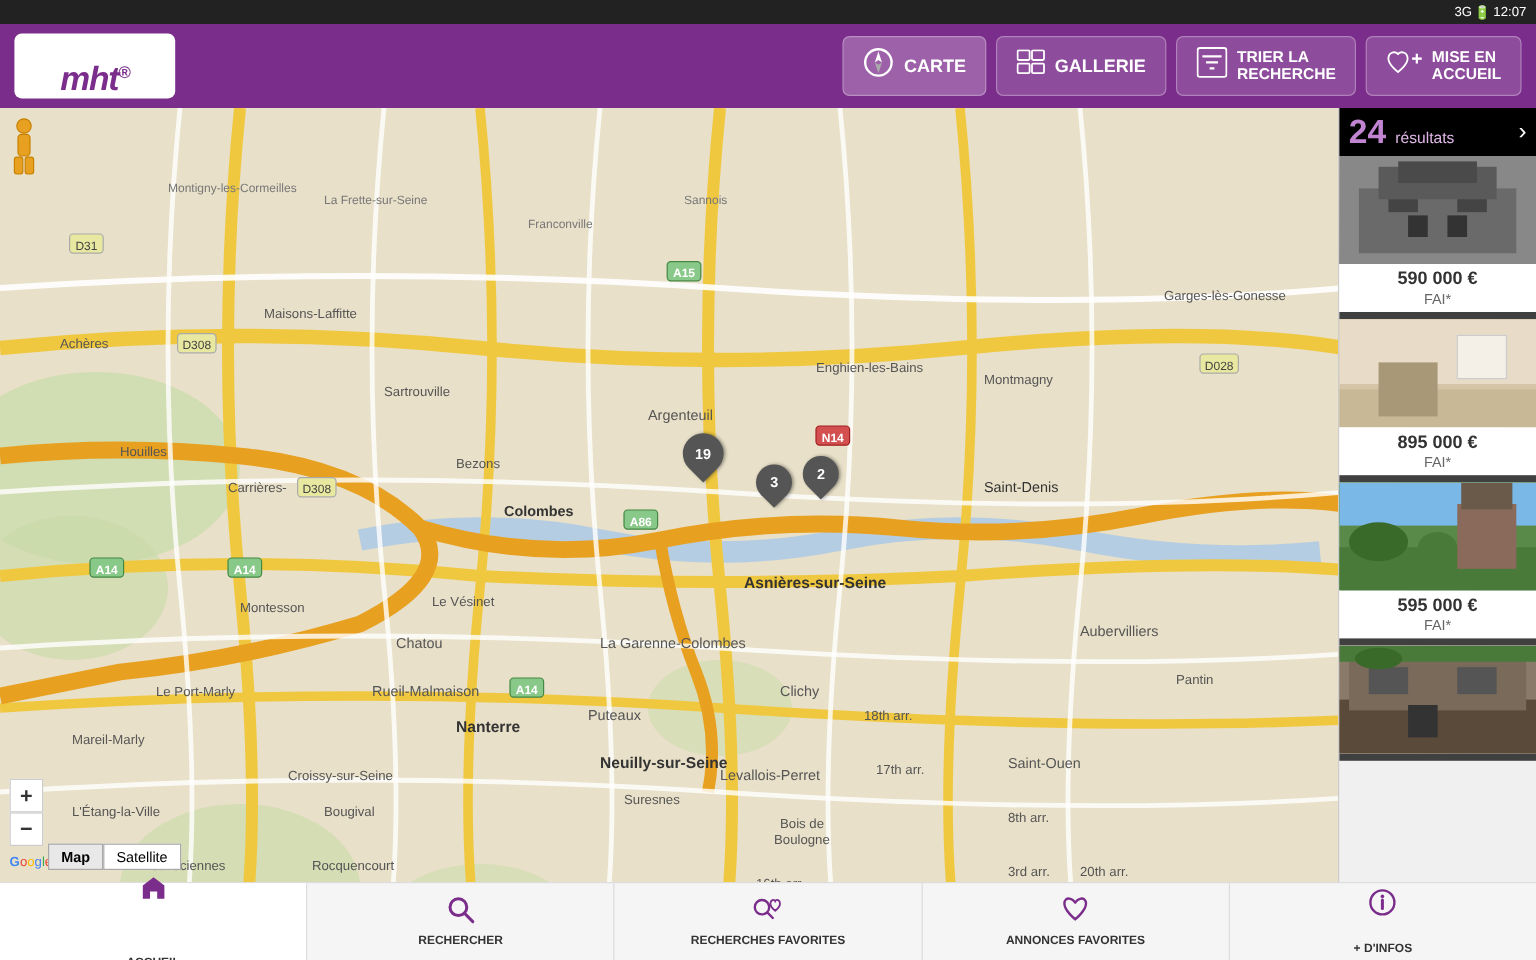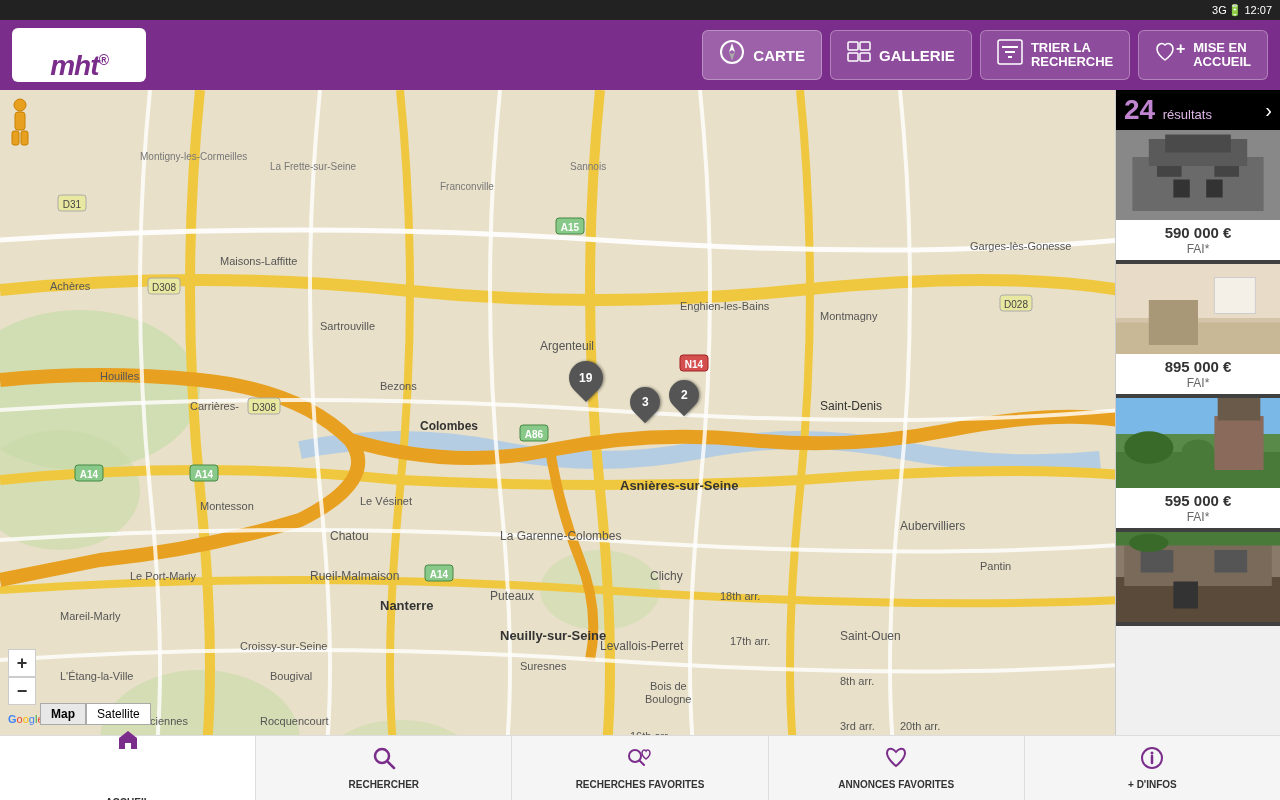--- a/index.html
+++ b/index.html
@@ -86,21 +86,21 @@
     #results-count {
       font-size: 28px; font-weight: bold; color: #c084d0;
     }
     #results-label {
       font-size: 13px; color: #e0b8e8; margin-left: 4px;
     }
     #chevron-right {
       font-size: 20px; color: #fff; cursor: pointer;
     }
     .property-card {
-      background: #fff; border-bottom: 4px solid #404040; cursor: pointer; flex-shrink: 0;
+      background: #fff; border-bottom: 6px solid #404040; cursor: pointer; flex-shrink: 0;
     }
     .property-card img, .property-card .prop-img {
       width: 100%; height: 90px; object-fit: cover; display: block;
     }
     .prop-img {
       background: #aaa; position: relative; overflow: hidden;
     }
     .prop-price {
       font-size: 15px; font-weight: bold; color: #333; padding: 4px 8px 1px; text-align: center;
     }
@@ -118,21 +118,21 @@
     #bottom-nav {
       position: absolute; bottom: 0; left: 0; right: 0; height: 65px;
       background: #f5f5f5; border-top: 1px solid #ddd;
       display: flex; align-items: stretch; z-index: 50;
     }
     .nav-item {
       flex: 1; display: flex; flex-direction: column; align-items: center;
       justify-content: center; gap: 3px; cursor: pointer; border-right: 1px solid #ddd;
       font-size: 12px; color: #333; font-weight: bold; padding: 4px 0;
     }
-    .nav-item:last-child { border-right: none; }
+    .nav-item:last-child { border-right: none; justify-content: space-between; }
     .nav-item.active { background: #fff; }
     .nav-icon { font-size: 22px; color: #7B2D8B; }
 
     
     .map-marker {
       position: absolute; background: #555; border-radius: 50% 50% 50% 0;
       transform: rotate(-45deg); display: flex; align-items: center; justify-content: center;
       color: #fff; font-weight: bold; cursor: pointer; box-shadow: 1px 1px 3px rgba(0,0,0,0.4);
     }
     .map-marker .marker-inner {

